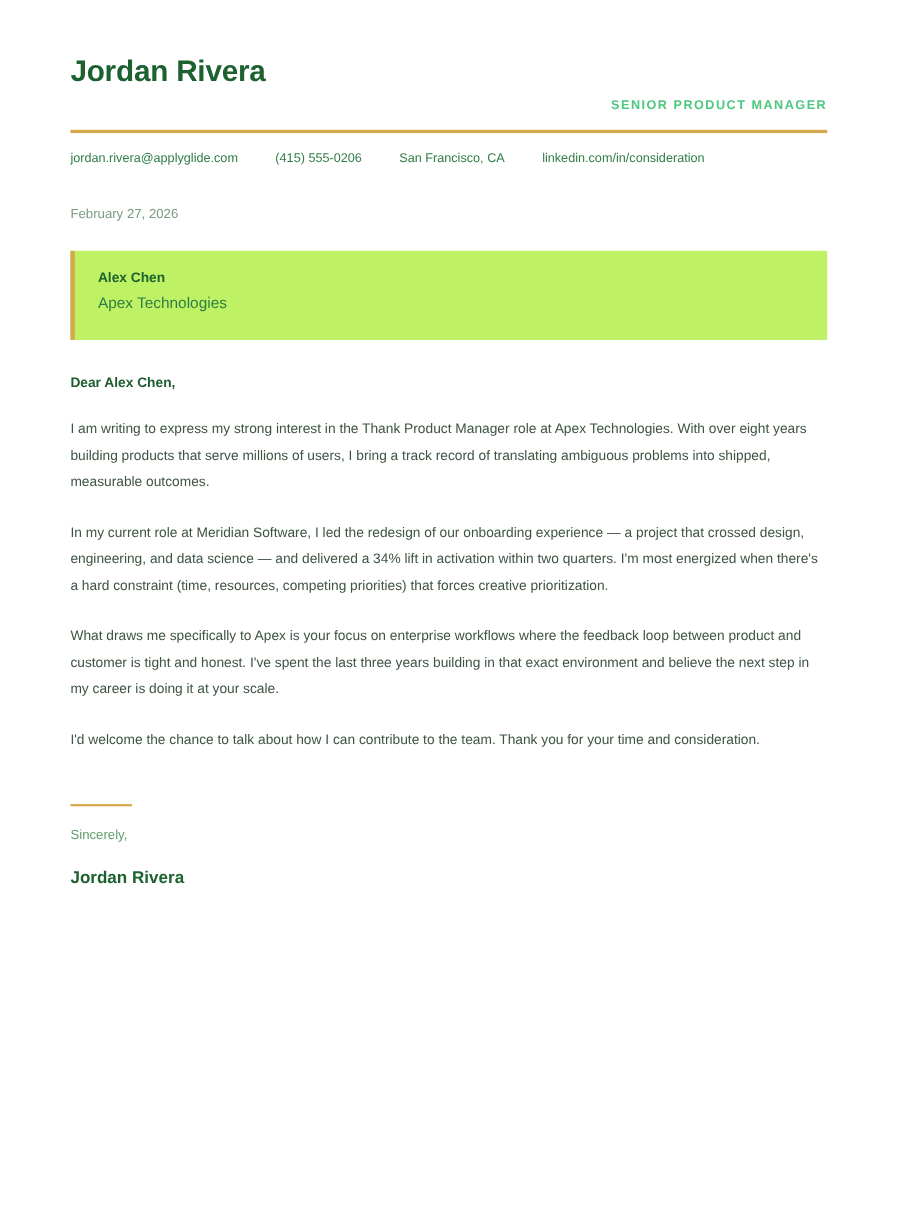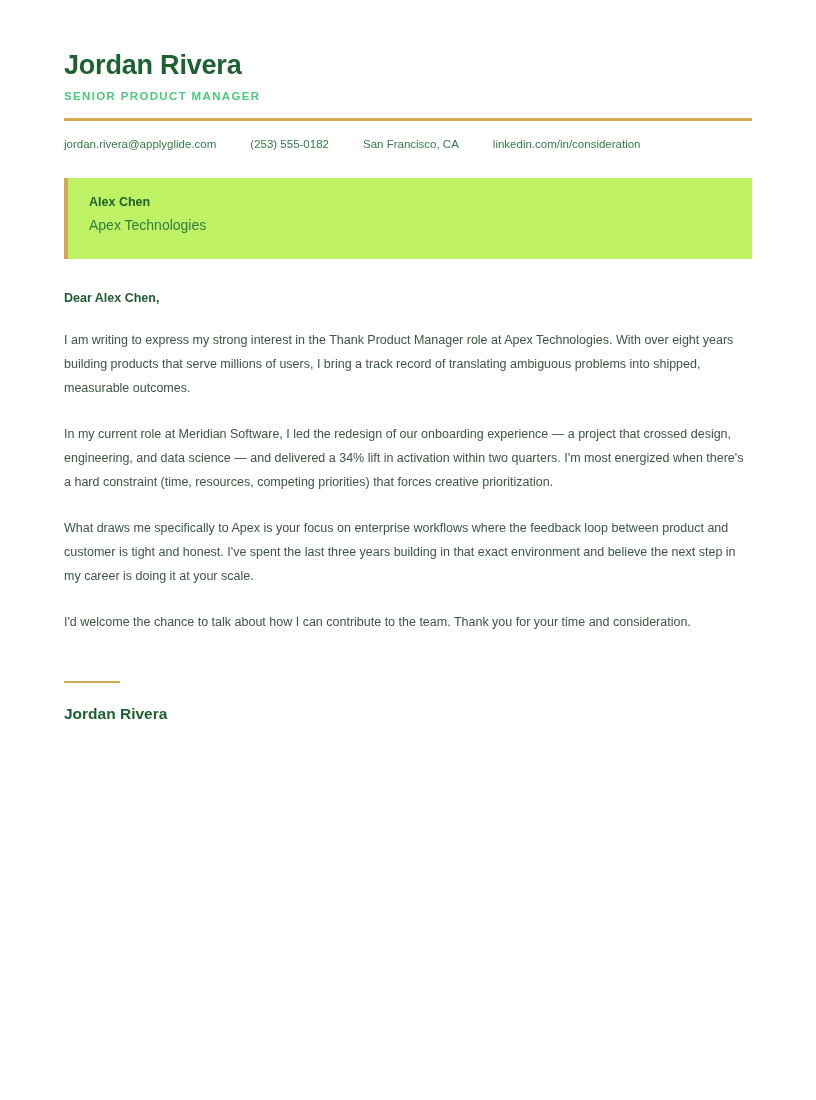--- a/index.html
+++ b/index.html
@@ -36,20 +36,21 @@
     letter-spacing: -0.2px;
   }
 
   .role-subtitle {
     font-size: 11.5px;
     font-weight: bold;
     color: #4ec77f;
     letter-spacing: 1.35px;
     margin: 0;
     line-height: 1.2;
+    text-align: right;
   }
 
   .gold-divider {
     height: 3px;
     background: #d4a94e;
     margin: 14px 0 0 0;
     width: 100%;
   }
 
   .contact-row {
@@ -149,38 +150,40 @@
 <div class="page">
   <div class="letter">
 
     <div>
       <h1 class="name-title">Jordan Rivera</h1>
       <div class="role-subtitle">SENIOR PRODUCT MANAGER</div>
       <div class="gold-divider"></div>
 
       <div class="contact-row">
         <span class="contact-item">jordan.rivera@applyglide.com</span>
-        <span class="contact-item">(253) 555-0182</span>
+        <span class="contact-item">(415) 555-0206</span>
         <span class="contact-item">San Francisco, CA</span>
         <span class="contact-item">linkedin.com/in/consideration</span>
       </div>
     </div>
 
+    <div class="date-line">February 27, 2026</div>
 
     <div class="recipient-block">
       <div class="recipient-name">Alex Chen</div>
       <div class="recipient-company">Apex Technologies</div>
     </div>
 
     <div class="salutation">Dear Alex Chen,</div>
 
     <p class="body-paragraph">I am writing to express my strong interest in the Thank Product Manager role at Apex Technologies. With over eight years building products that serve millions of users, I bring a track record of translating ambiguous problems into shipped, measurable outcomes.</p>
     <p class="body-paragraph">In my current role at Meridian Software, I led the redesign of our onboarding experience — a project that crossed design, engineering, and data science — and delivered a 34% lift in activation within two quarters. I'm most energized when there's a hard constraint (time, resources, competing priorities) that forces creative prioritization.</p>
     <p class="body-paragraph">What draws me specifically to Apex is your focus on enterprise workflows where the feedback loop between product and customer is tight and honest. I've spent the last three years building in that exact environment and believe the next step in my career is doing it at your scale.</p>
     <p class="body-paragraph">I'd welcome the chance to talk about how I can contribute to the team. Thank you for your time and consideration.</p>
 
     <div class="signature-block">
       <div class="signature-rule"></div>
+      <div class="signature-closing">Sincerely,</div>
       <div class="signature-name">Jordan Rivera</div>
     </div>
 
   </div>
 </div>
 
 </body></html>

